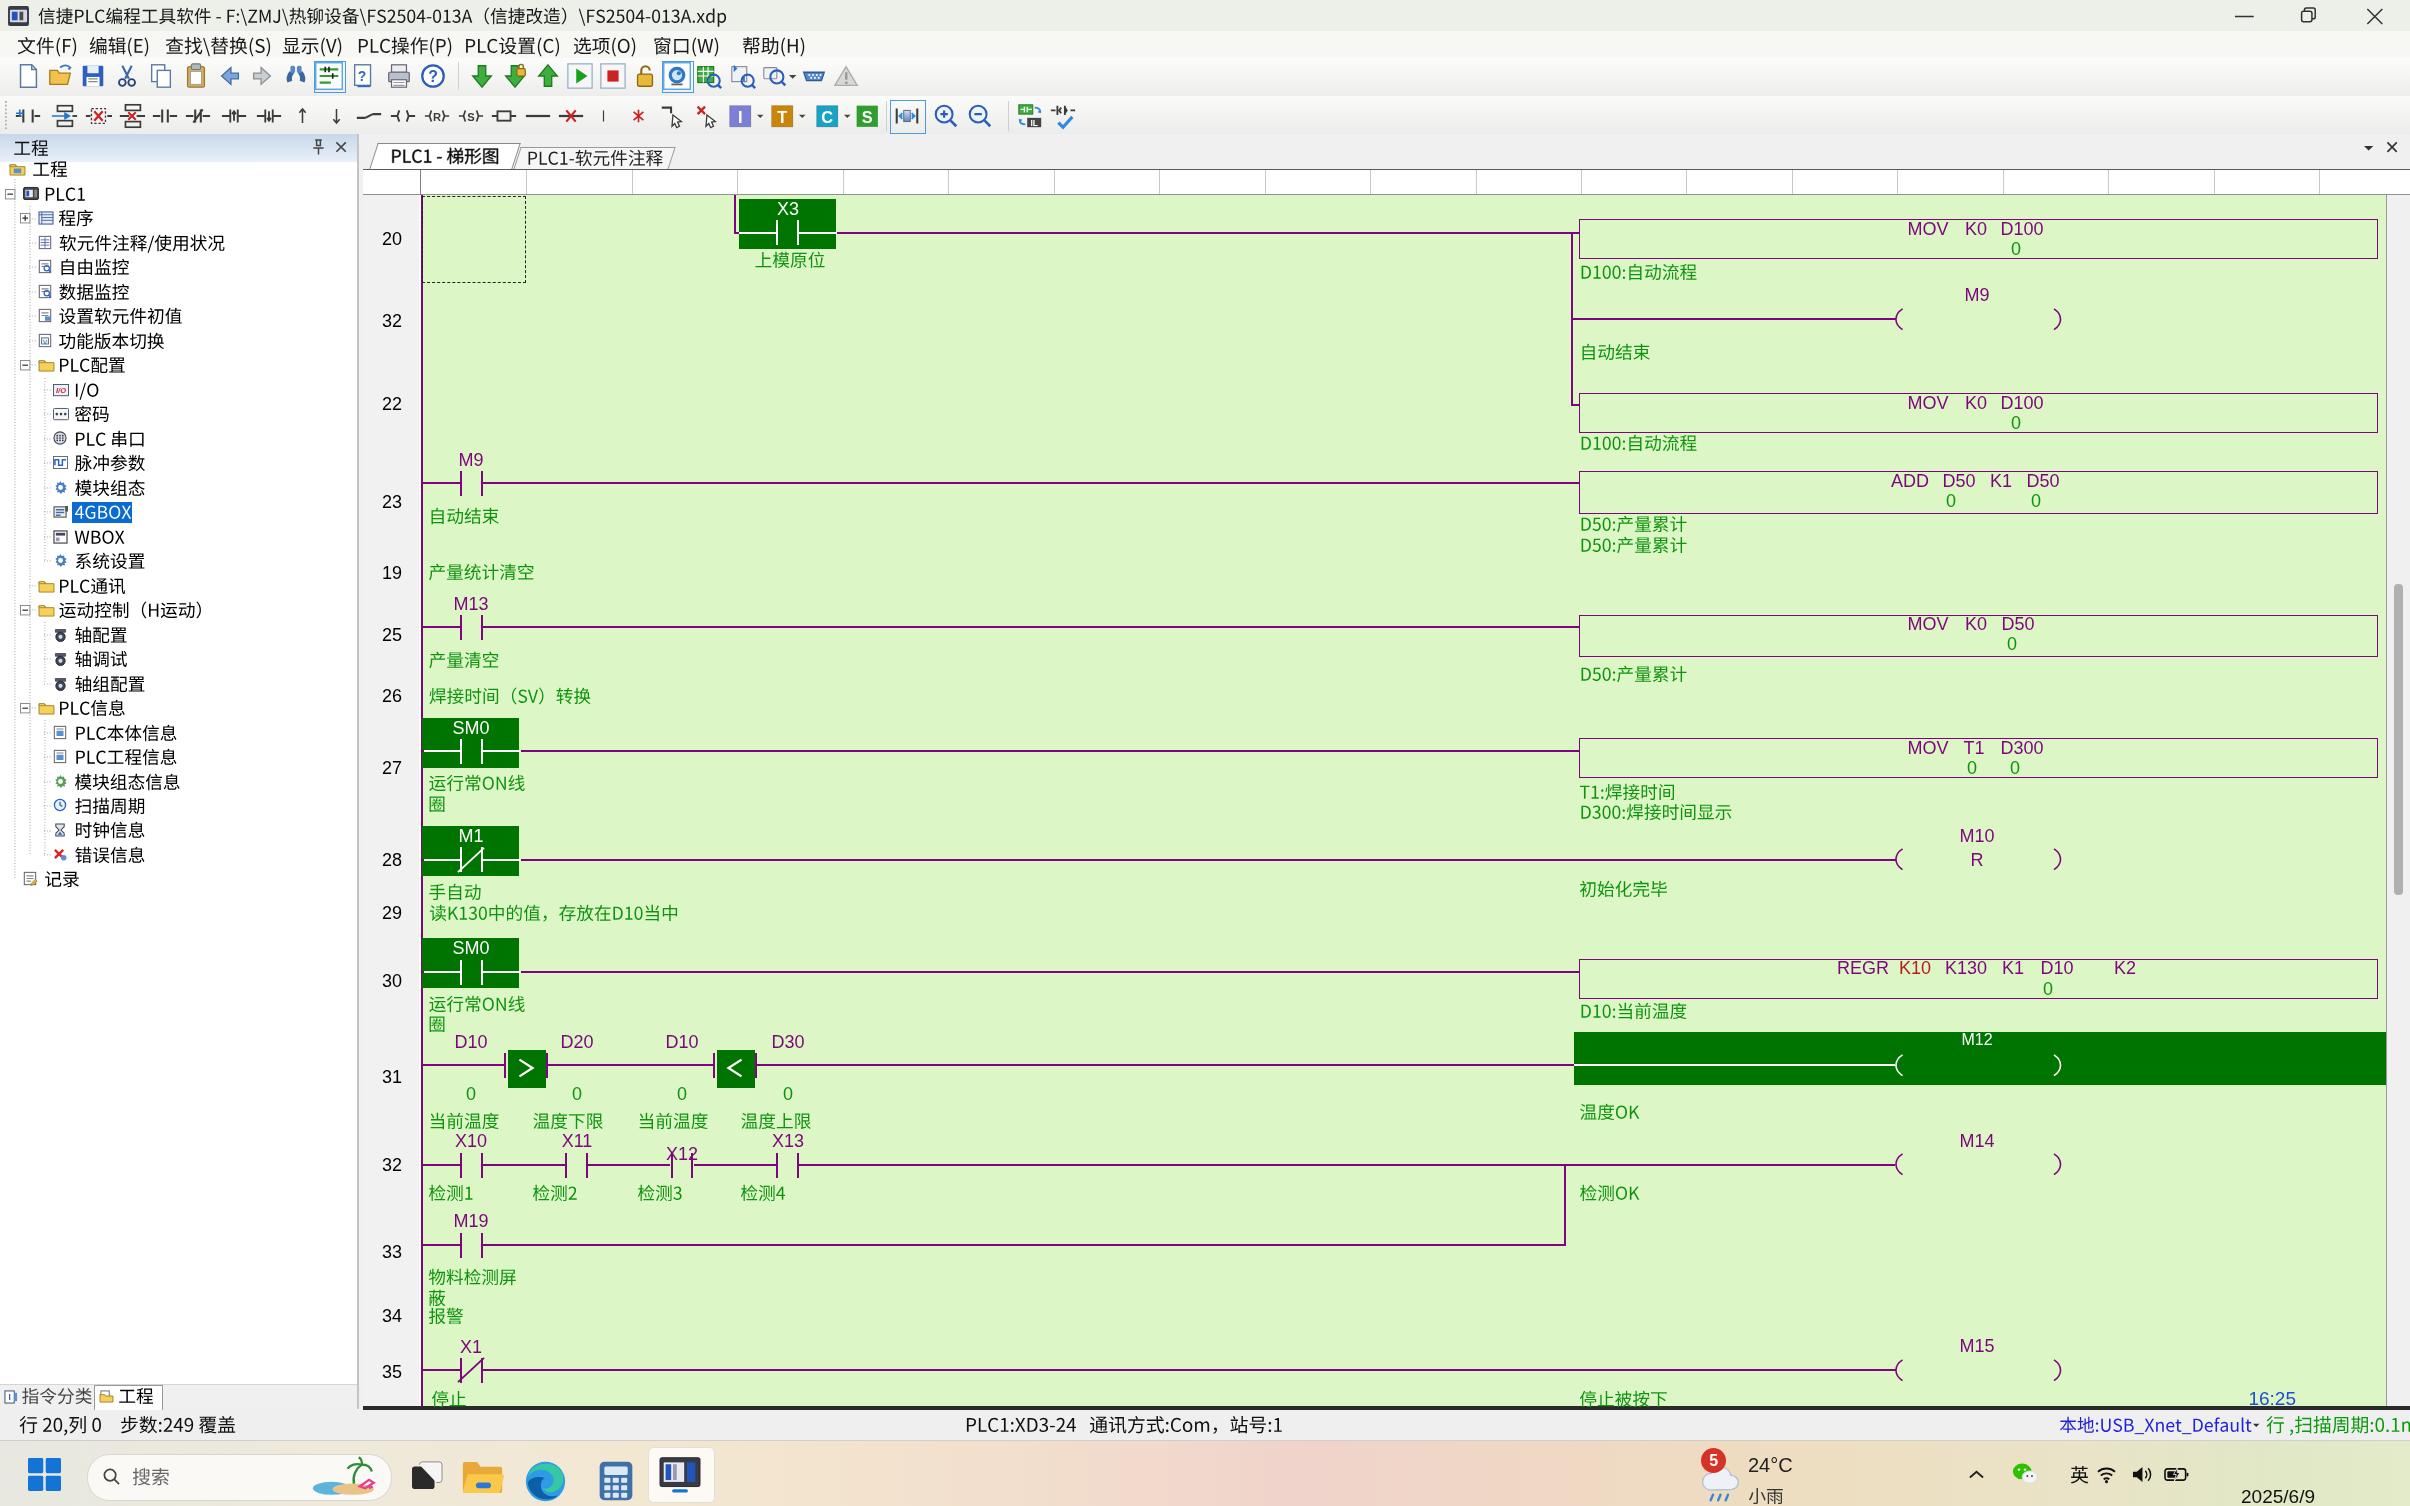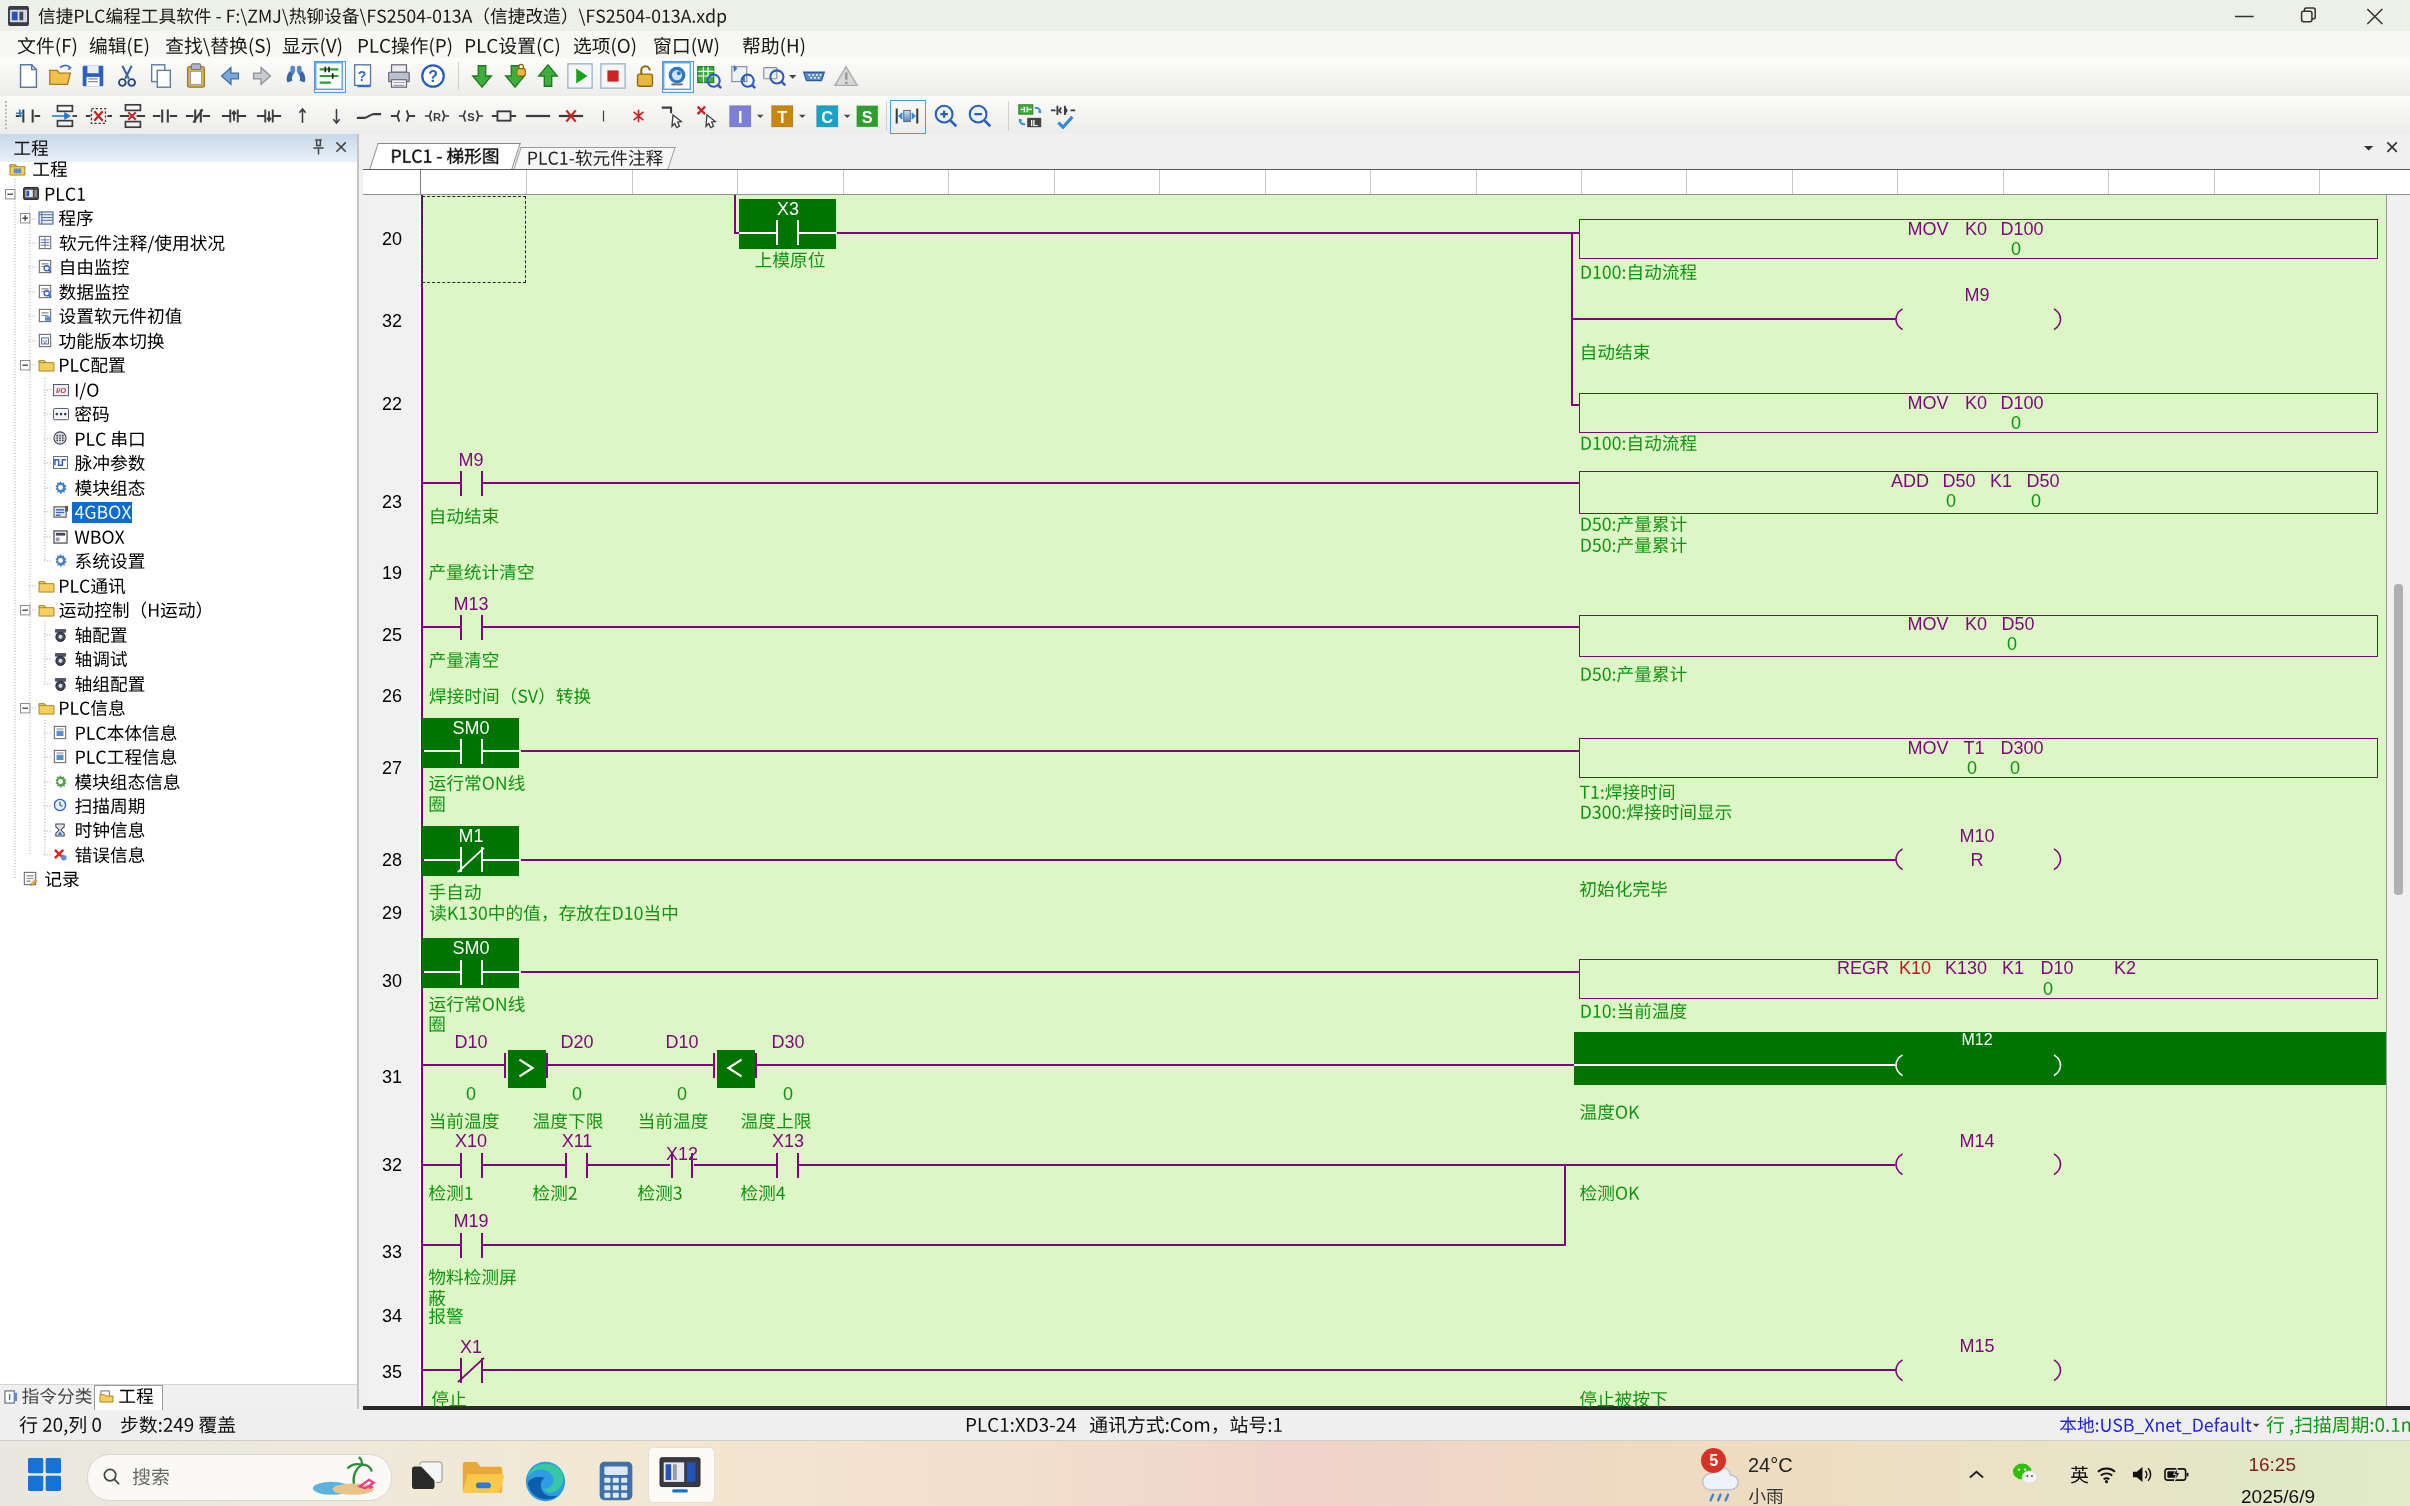--- a/index.html
+++ b/index.html
@@ -1823,14 +1823,14 @@
 <svg class="t" style="left:2131px;top:1465px;width:21px;height:19px" viewBox="0 0 22 20">
     <path d="M2 7h4l6-5v16l-6-5H2z" fill="#111"></path>
     <path d="M15 6a6 6 0 0 1 0 8M18 3.5a9.5 9.5 0 0 1 0 13" fill="none" stroke="#111" stroke-width="1.6"></path>
   </svg>
 <svg class="t" style="left:2164px;top:1467px;width:24.5px;height:15px" viewBox="0 0 26 16">
     <rect x="1" y="2" width="22" height="12" rx="2.5" fill="none" stroke="#111" stroke-width="1.7"></rect>
     <rect x="24" y="6" width="2" height="4" rx="1" fill="#111"></rect>
     <rect x="3.5" y="4.5" width="11" height="7" rx="1" fill="#111"></rect>
     <path d="M14 1l-4 7h3l-2 7 6-9h-3z" fill="#111" stroke="#fff" stroke-width="0.8"></path>
   </svg>
-<div class="s" style="left:2296px;transform:translateX(-100%);top:1451px;font-size:19px;color:#7f1d1d;">16:25</div>
+<div class="s" style="left:2296px;transform:translateX(-100%);top:1385px;font-size:19px;color:#1d4ed8;">16:25</div>
 <div class="s" style="left:2315px;transform:translateX(-100%);top:1483px;font-size:19px;color:#111;">2025/6/9</div>
 
 </body></html>

